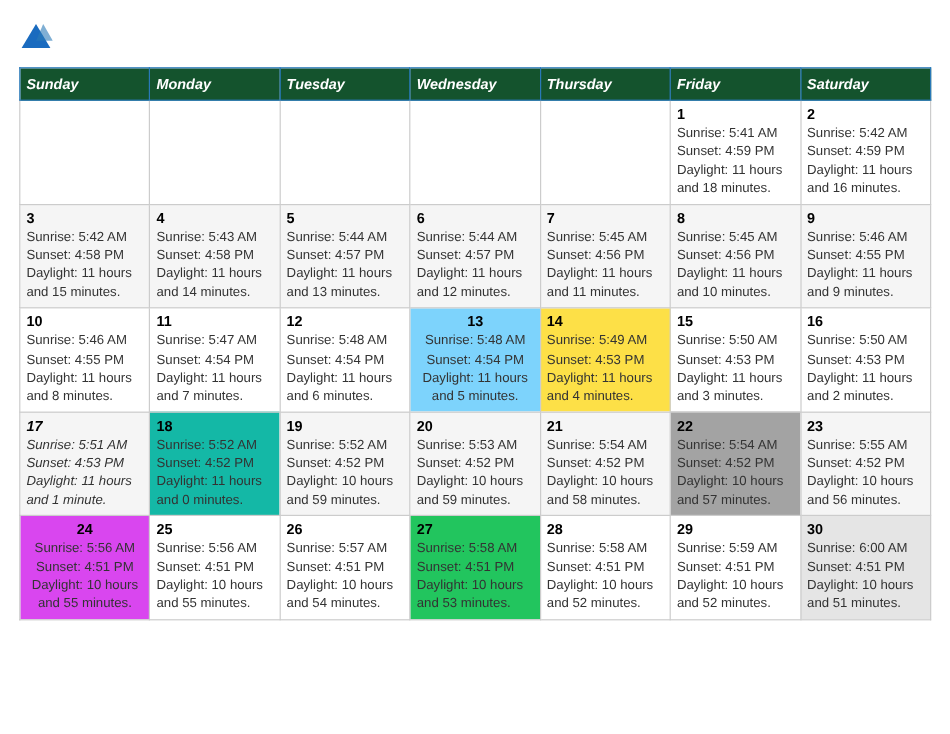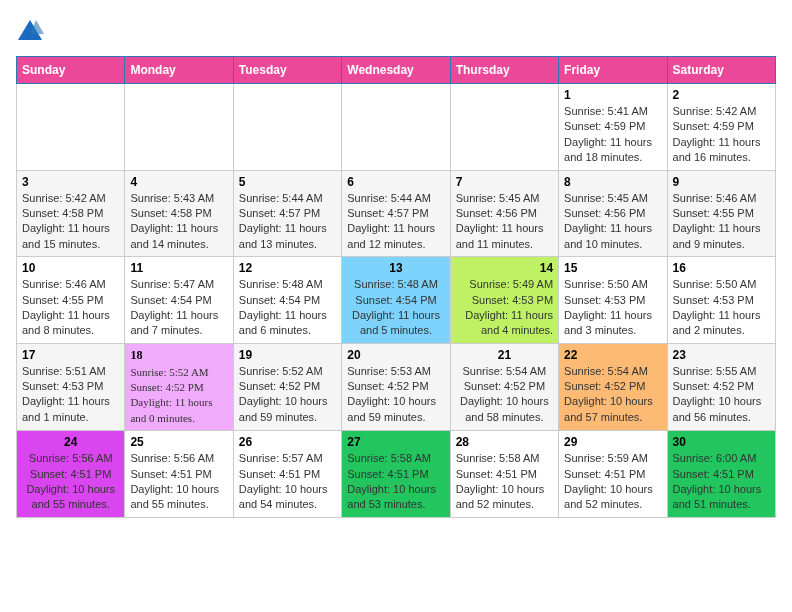--- a/index.html
+++ b/index.html
@@ -43,26 +43,27 @@
     .location-title {
       font-size: 16px;
       color: #555;
     }
     .calendar-table {
       width: 100%;
       border-collapse: collapse;
       font-size: 11px;
     }
     .calendar-table th {
-      background-color: #ec4899;
+      background-color: #14532d;
       color: #fff;
       text-align: left;
       padding: 6px 5px;
       font-size: 12px;
       border: 1px solid #2979b8;
+      font-style: italic;
     }
     .calendar-table td {
       vertical-align: top;
       padding: 4px 5px;
       border: 1px solid #ccc;
       min-height: 80px;
       height: 80px;
       width: 14.28%;
       background: #fff;
     }
@@ -225,21 +226,21 @@
           </div>
         </td>
         <td style="background: #7dd3fc; text-align: center;">
           <div class="day-number">13</div>
           <div class="day-info">
             <div>Sunrise: 5:48 AM</div>
             <div>Sunset: 4:54 PM</div>
             <div>Daylight: 11 hours and 5 minutes.</div>
           </div>
         </td>
-        <td style="background: #bef264; text-align: right;">
+        <td style="background: #fde047;">
           <div class="day-number">14</div>
           <div class="day-info">
             <div>Sunrise: 5:49 AM</div>
             <div>Sunset: 4:53 PM</div>
             <div>Daylight: 11 hours and 4 minutes.</div>
           </div>
         </td>
         <td style="background: rgb(255, 255, 255);">
           <div class="day-number">15</div>
           <div class="day-info">
@@ -251,29 +252,29 @@
         <td style="background: rgb(255, 255, 255);">
           <div class="day-number">16</div>
           <div class="day-info">
             <div>Sunrise: 5:50 AM</div>
             <div>Sunset: 4:53 PM</div>
             <div>Daylight: 11 hours and 2 minutes.</div>
           </div>
         </td>
       </tr>
       <tr>
-        <td style="background: rgb(245, 245, 245);">
+        <td style="background: rgb(245, 245, 245); font-style: italic;">
           <div class="day-number">17</div>
           <div class="day-info">
             <div>Sunrise: 5:51 AM</div>
             <div>Sunset: 4:53 PM</div>
             <div>Daylight: 11 hours and 1 minute.</div>
           </div>
         </td>
-        <td style="background: #f0abfc; font-family: Liberation Serif, serif;">
+        <td style="background: #14b8a6;">
           <div class="day-number">18</div>
           <div class="day-info">
             <div>Sunrise: 5:52 AM</div>
             <div>Sunset: 4:52 PM</div>
             <div>Daylight: 11 hours and 0 minutes.</div>
           </div>
         </td>
         <td style="background: rgb(245, 245, 245);">
           <div class="day-number">19</div>
           <div class="day-info">
@@ -283,29 +284,29 @@
           </div>
         </td>
         <td style="background: rgb(245, 245, 245); margin-top: 43px;">
           <div class="day-number">20</div>
           <div class="day-info">
             <div>Sunrise: 5:53 AM</div>
             <div>Sunset: 4:52 PM</div>
             <div>Daylight: 10 hours and 59 minutes.</div>
           </div>
         </td>
-        <td style="background: rgb(245, 245, 245); text-align: center;">
+        <td style="background: rgb(245, 245, 245);">
           <div class="day-number">21</div>
           <div class="day-info">
             <div>Sunrise: 5:54 AM</div>
             <div>Sunset: 4:52 PM</div>
             <div>Daylight: 10 hours and 58 minutes.</div>
           </div>
         </td>
-        <td style="background: #fdba74;">
+        <td style="background: #a3a3a3;">
           <div class="day-number">22</div>
           <div class="day-info">
             <div>Sunrise: 5:54 AM</div>
             <div>Sunset: 4:52 PM</div>
             <div>Daylight: 10 hours and 57 minutes.</div>
           </div>
         </td>
         <td style="background: rgb(245, 245, 245);">
           <div class="day-number">23</div>
           <div class="day-info">
@@ -357,21 +358,21 @@
           </div>
         </td>
         <td style="background: rgb(255, 255, 255);">
           <div class="day-number">29</div>
           <div class="day-info">
             <div>Sunrise: 5:59 AM</div>
             <div>Sunset: 4:51 PM</div>
             <div>Daylight: 10 hours and 52 minutes.</div>
           </div>
         </td>
-        <td style="background: #22c55e;">
+        <td style="background: #e5e5e5;">
           <div class="day-number">30</div>
           <div class="day-info">
             <div>Sunrise: 6:00 AM</div>
             <div>Sunset: 4:51 PM</div>
             <div>Daylight: 10 hours and 51 minutes.</div>
           </div>
         </td>
       </tr>
     </tbody>
 </table>

